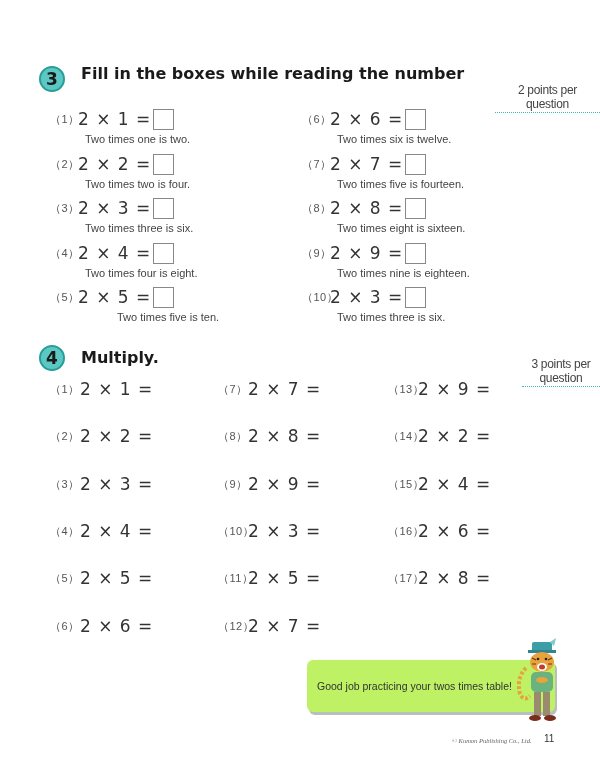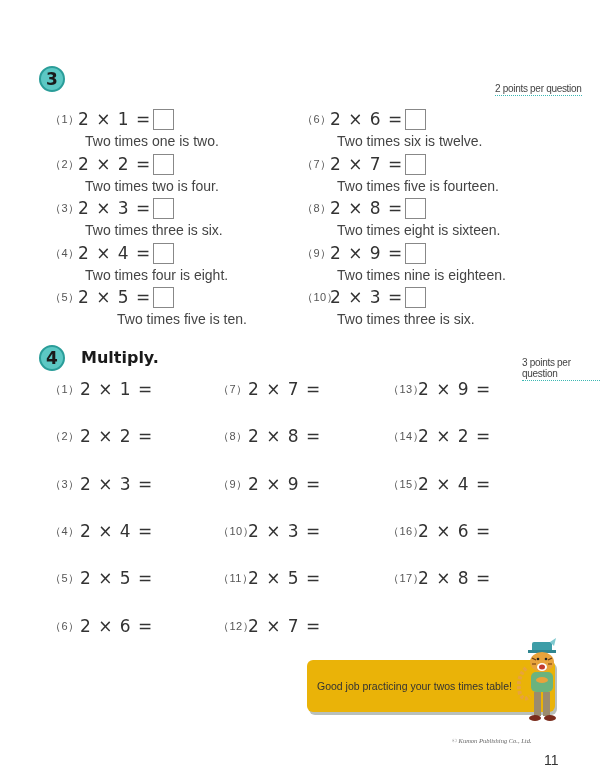--- a/index.html
+++ b/index.html
@@ -3,40 +3,41 @@
 <meta charset="utf-8">
 <style>
   html, body { margin:0; padding:0; }
   body { width:600px; height:778px; background:#ffffff; position:relative; overflow:hidden;
          font-family:"Liberation Sans", sans-serif; color:#333; }
   .badge { position:absolute; width:26px; height:26px; border-radius:50%; background:#5cc8c4;
            border:2px solid #2a9d99; box-sizing:border-box; display:flex; align-items:center; justify-content:center;
            font-weight:bold; font-size:17px; color:#1a1a1a; font-family:"DejaVu Sans", sans-serif; }
   .sec-title { position:absolute; font-weight:bold; font-size:16px; line-height:18px; color:#1a1a1a;
                font-family:"DejaVu Sans", sans-serif; }
-  .points { position:absolute; font-size:10px; color:#444; letter-spacing:-0.3px;
-            border-bottom:1.5px dotted #3bb8b3; padding-bottom:1px; font-family:"Liberation Sans Narrow","Liberation Sans", sans-serif; }
+  .points { position:absolute; font-size:12px; color:#444; letter-spacing:-0.3px;
+            border-bottom:1.5px dotted #3bb8b3; padding-bottom:1px; font-family:"Liberation Sans Narrow","Liberation Sans", sans-serif;text-align:center; }
   .q { position:absolute; height:24px; display:flex; align-items:center; }
   .qnum { font-size:11px; color:#555; width:28px; letter-spacing:0.5px; }
   .expr { font-size:17px; color:#333; font-family:"DejaVu Sans", sans-serif; letter-spacing:1px; }
   .box { display:inline-block; width:21px; height:21px; border:1px solid #888; background:#fff; margin-left:2px; box-sizing:border-box; }
-  .sentence { position:absolute; font-size:14px; color:#444; }
+  .sentence { position:absolute; font-size:11px; color:#444; }
   .q4 .qnum { width:30px; font-size:11px; }
-  .msg { position:absolute; left:307px; top:660px; width:248px; height:52px; background:#eab308;
+  .msg { position:absolute; left:307px; top:660px; width:248px; height:52px; background:#bef264;
          border-radius:6px; box-shadow:2px 3px 0 #b9c0bc; display:flex; align-items:center; padding-left:10px; box-sizing:border-box;
          font-size:10.5px; color:#333; }
   .footer-copy { position:absolute; left:452px; top:737px; font-size:6.5px; color:#666; font-style:italic; font-family:"Liberation Serif", serif; }
-  .page-num { position:absolute; left:544px; top:752px; font-size:14px; color:#333; }
+  .page-num { position:absolute; left:544px; top:733px; font-size:10px; color:#333; }
   .tiger { position:absolute; left:512px; top:638px; width:60px; height:86px; }
 </style>
 </head>
 <body>
 
 <div class="badge" style="left:39px;top:66px;">3</div>
 <div class="sec-title" style="left:81px;top:65px;">
+  <div>Fill in the boxes while reading the number</div>
 </div>
 <div class="points" style="left:495px;top:83px;">2 points per question</div>
 
 <div class="q" style="left:50px;top:107px;">
   <span class="qnum">（1）</span>
   <span class="expr">2 × 1 =</span>
   <span class="box"></span>
 </div>
 <div class="sentence" style="left:85px;top:133px;">Two times one is two.</div>
 

